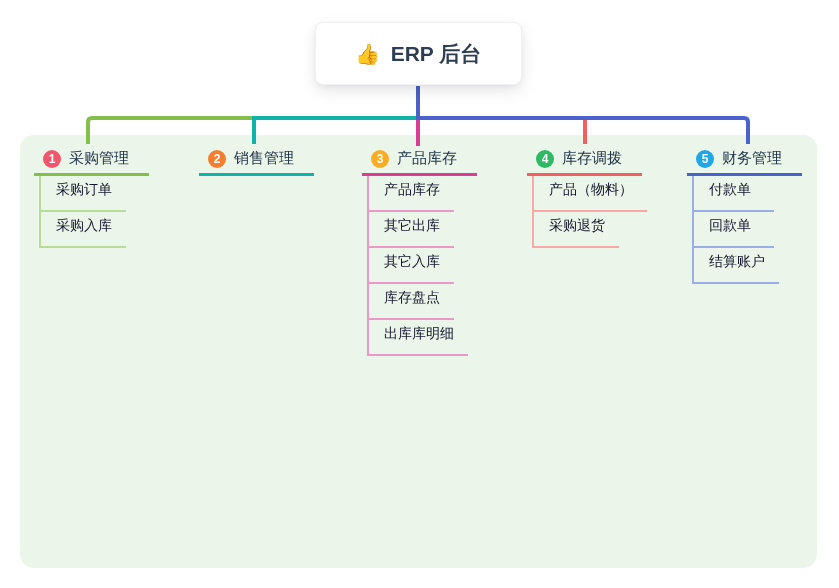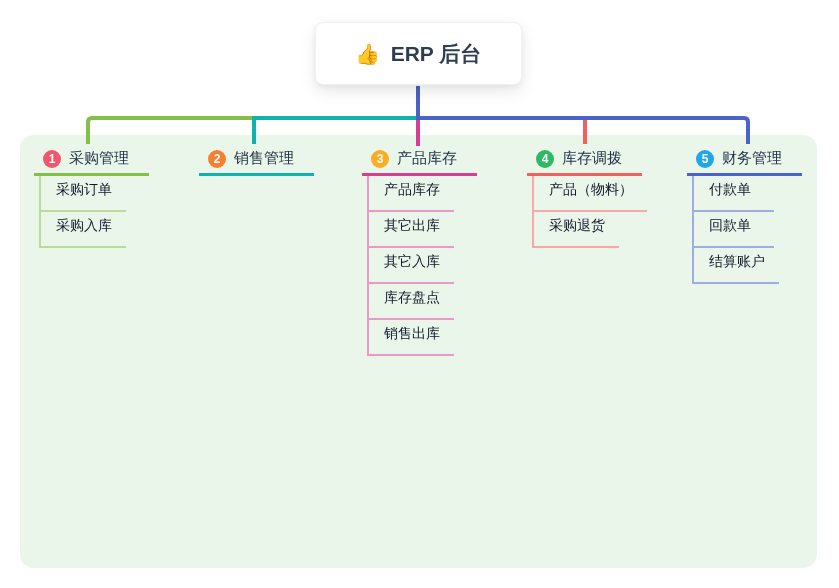--- a/index.html
+++ b/index.html
@@ -97,21 +97,21 @@
       <div class="branch" style="left: 362px; --c: #d63f92; --cl: #ea99c6;">
         <div class="branch-title">
           <span class="badge" style="background: rgb(251, 172, 34);">3</span>
           <span class="branch-label">产品库存</span>
         </div>
         <div class="branch-items">
           <div class="branch-item">产品库存</div>
           <div class="branch-item">其它出库</div>
           <div class="branch-item">其它入库</div>
           <div class="branch-item">库存盘点</div>
-          <div class="branch-item">销售出库</div>
+          <div class="branch-item">出库库明细</div>
         </div>
       </div>
       <div class="branch" style="left: 527px; --c: #f25f5f; --cl: #f7a8a8;">
         <div class="branch-title">
           <span class="badge" style="background: rgb(46, 185, 100);">4</span>
           <span class="branch-label">库存调拨</span>
         </div>
         <div class="branch-items">
           <div class="branch-item">产品（物料）</div>
           <div class="branch-item">采购退货</div>

